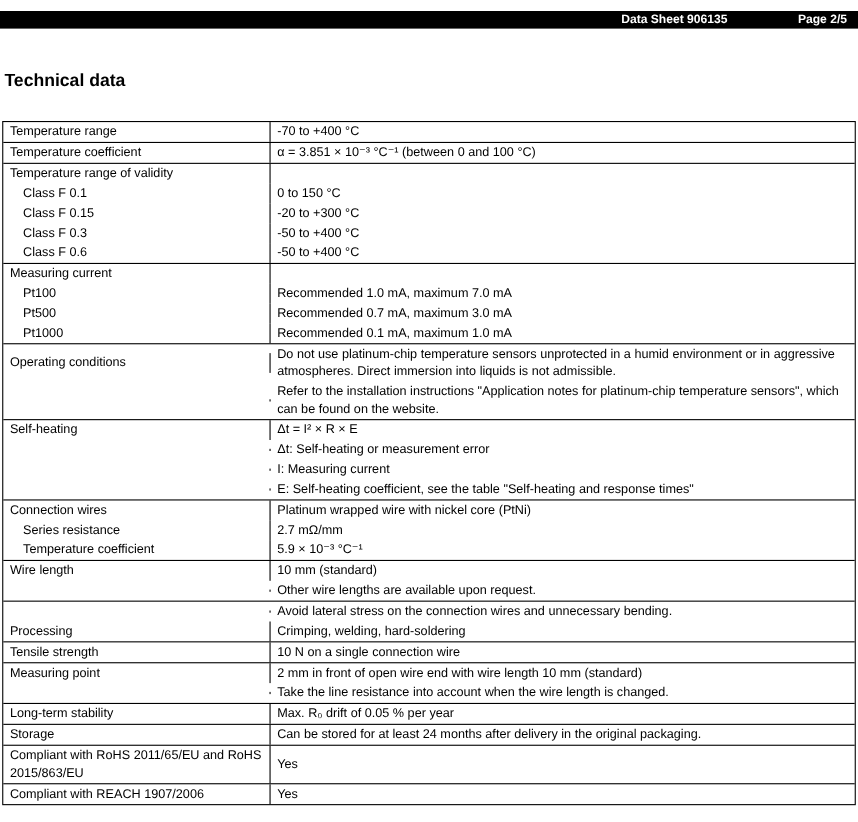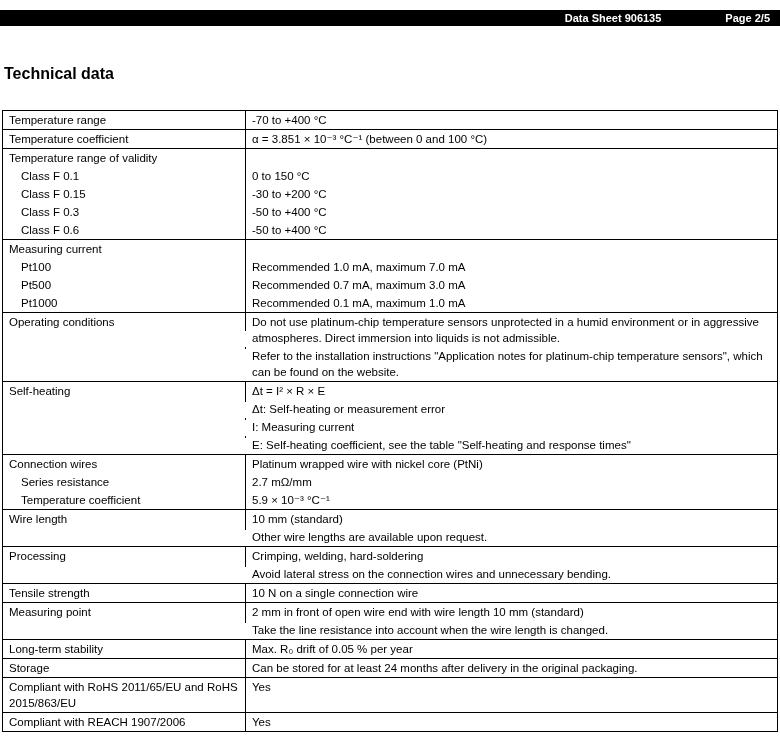--- a/index.html
+++ b/index.html
@@ -30,21 +30,21 @@
   }
   .ttable {
     margin: 24px 2px 0 2px;
     border: 1px solid #000000;
     font-size: 11.5px;
   }
   .tsec { border-bottom: 1px solid #000000; }
   .tsec:last-child { border-bottom: none; }
   .trow {
     display: flex;
-    align-items: flex-start;
+    align-items: center;
     min-height: 18px;
   }
   .tl {
     flex: 0 0 243px;
     border-right: 1px solid #000000;
     padding: 1px 4px 1px 6px;
     line-height: 16px;
   }
   .tl.ind { padding-left: 18px; }
   .tv {
@@ -83,21 +83,21 @@
     <div class="trow">
       <div class="tl">Temperature range of validity</div>
       <div class="tv"></div>
     </div>
     <div class="trow">
       <div class="tl ind">Class F 0.1</div>
       <div class="tv">0 to 150 °C</div>
     </div>
     <div class="trow">
       <div class="tl ind">Class F 0.15</div>
-      <div class="tv">-30 to +200 °C</div>
+      <div class="tv">-20 to +300 °C</div>
     </div>
     <div class="trow">
       <div class="tl ind">Class F 0.3</div>
       <div class="tv">-50 to +400 °C</div>
     </div>
     <div class="trow">
       <div class="tl ind">Class F 0.6</div>
       <div class="tv">-50 to +400 °C</div>
     </div>
   </div>
@@ -172,27 +172,27 @@
       <div class="tv">10 mm (standard)</div>
     </div>
     <div class="trow">
       <div class="tl"></div>
       <div class="tv">Other wire lengths are available upon request.</div>
     </div>
   </div>
 
   <div class="tsec">
     <div class="trow">
+      <div class="tl"></div>
+      <div class="tv">Avoid lateral stress on the connection wires and unnecessary bending.</div>
+    </div>
+    <div class="trow">
       <div class="tl">Processing</div>
       <div class="tv">Crimping, welding, hard-soldering</div>
     </div>
-    <div class="trow">
-      <div class="tl"></div>
-      <div class="tv">Avoid lateral stress on the connection wires and unnecessary bending.</div>
-    </div>
   </div>
 
   <div class="tsec">
     <div class="trow">
       <div class="tl">Tensile strength</div>
       <div class="tv">10 N on a single connection wire</div>
     </div>
   </div>
 
   <div class="tsec">

